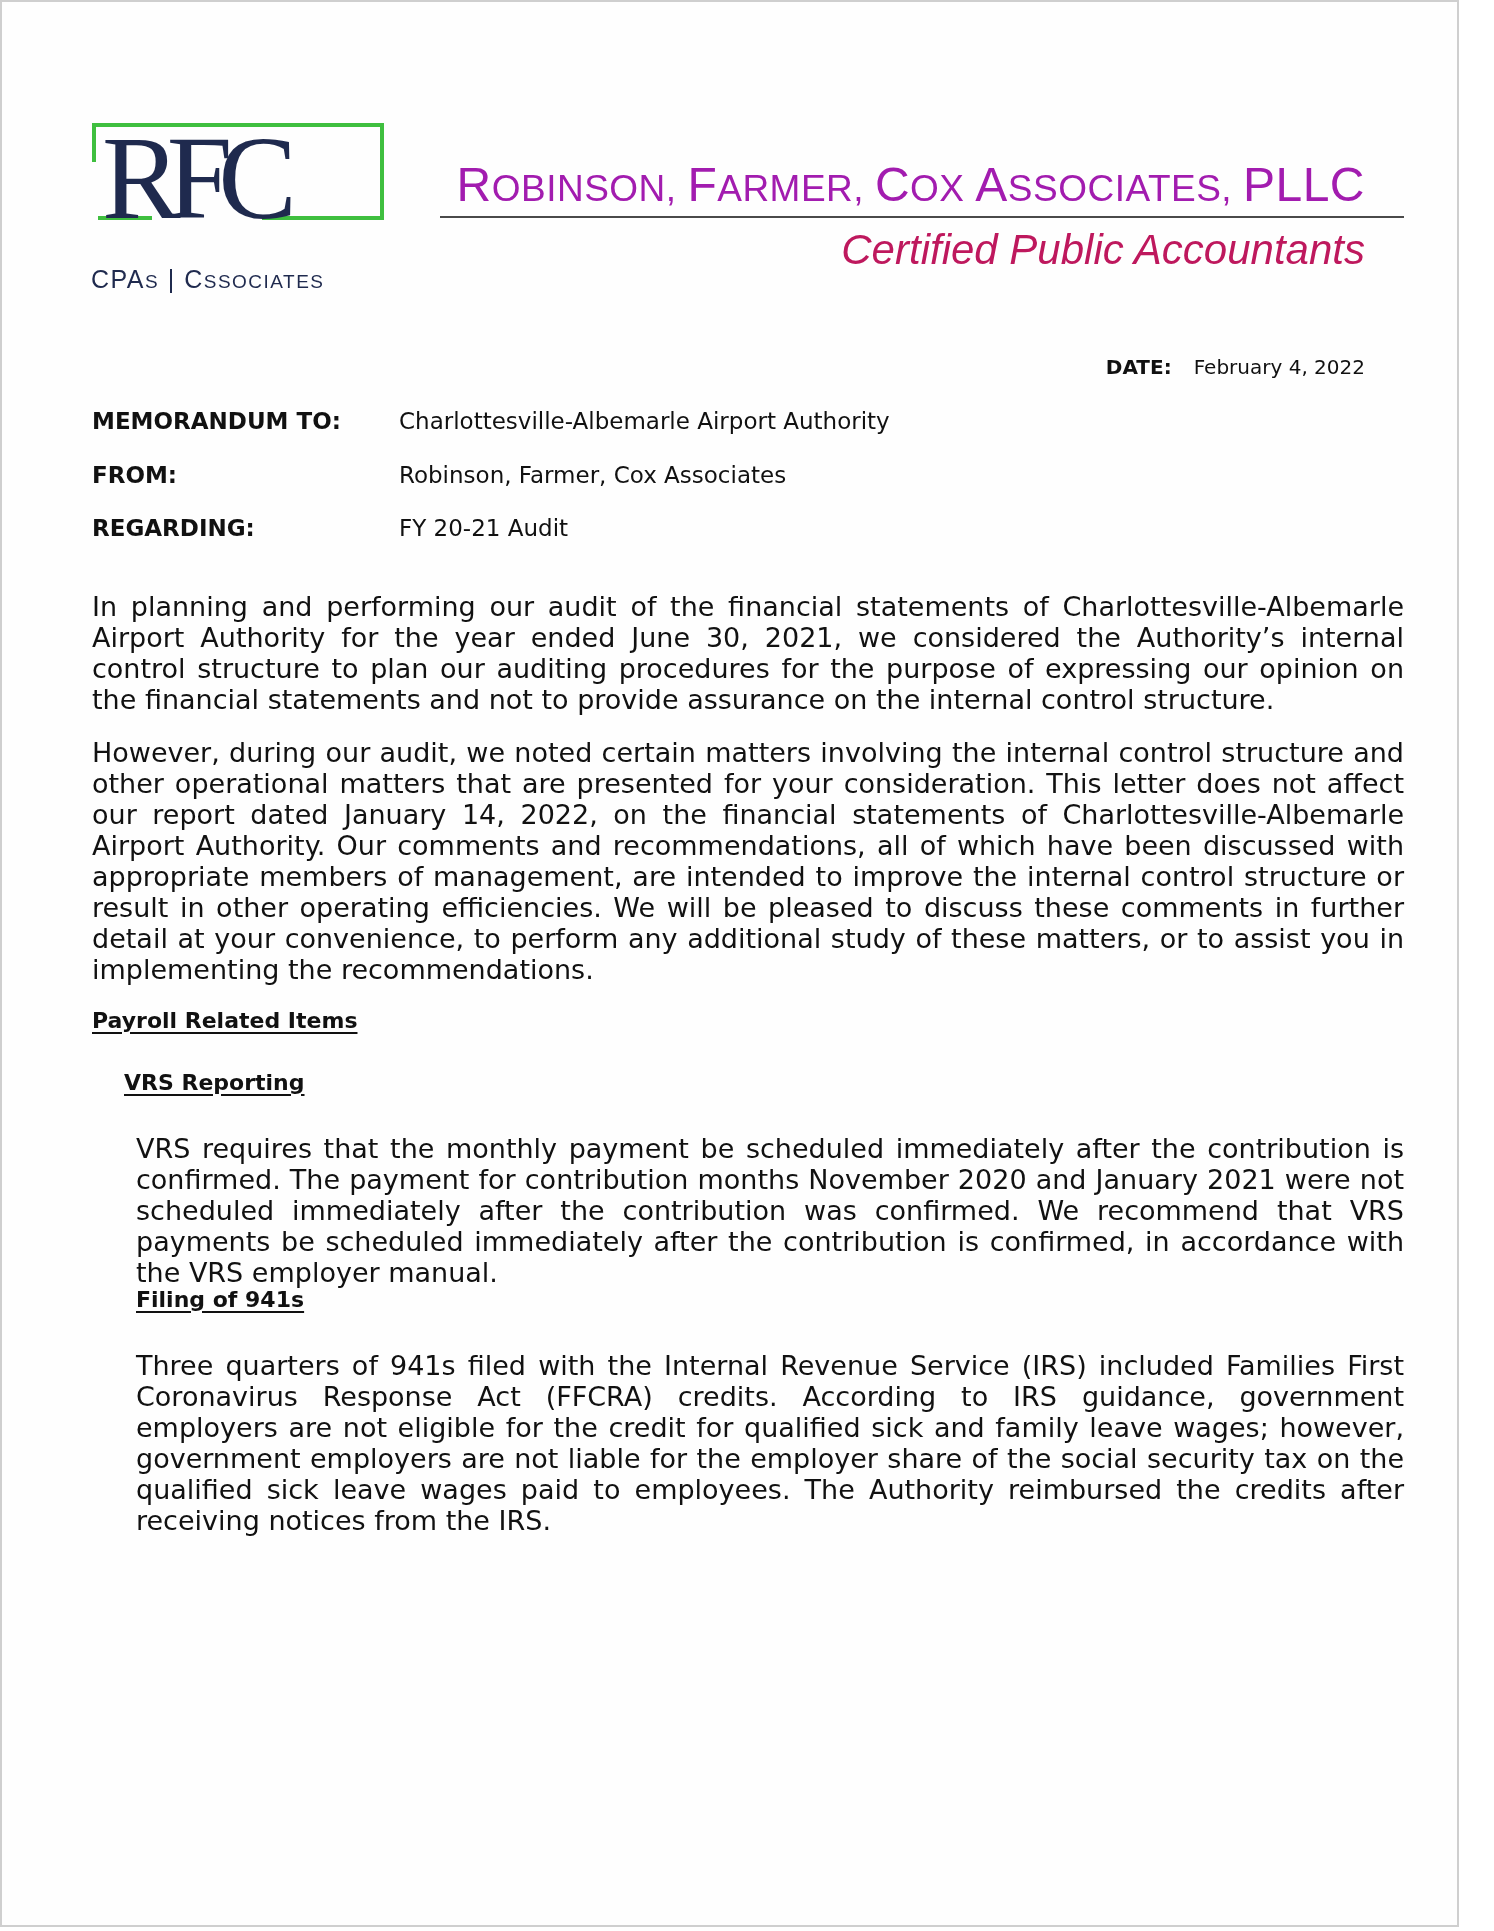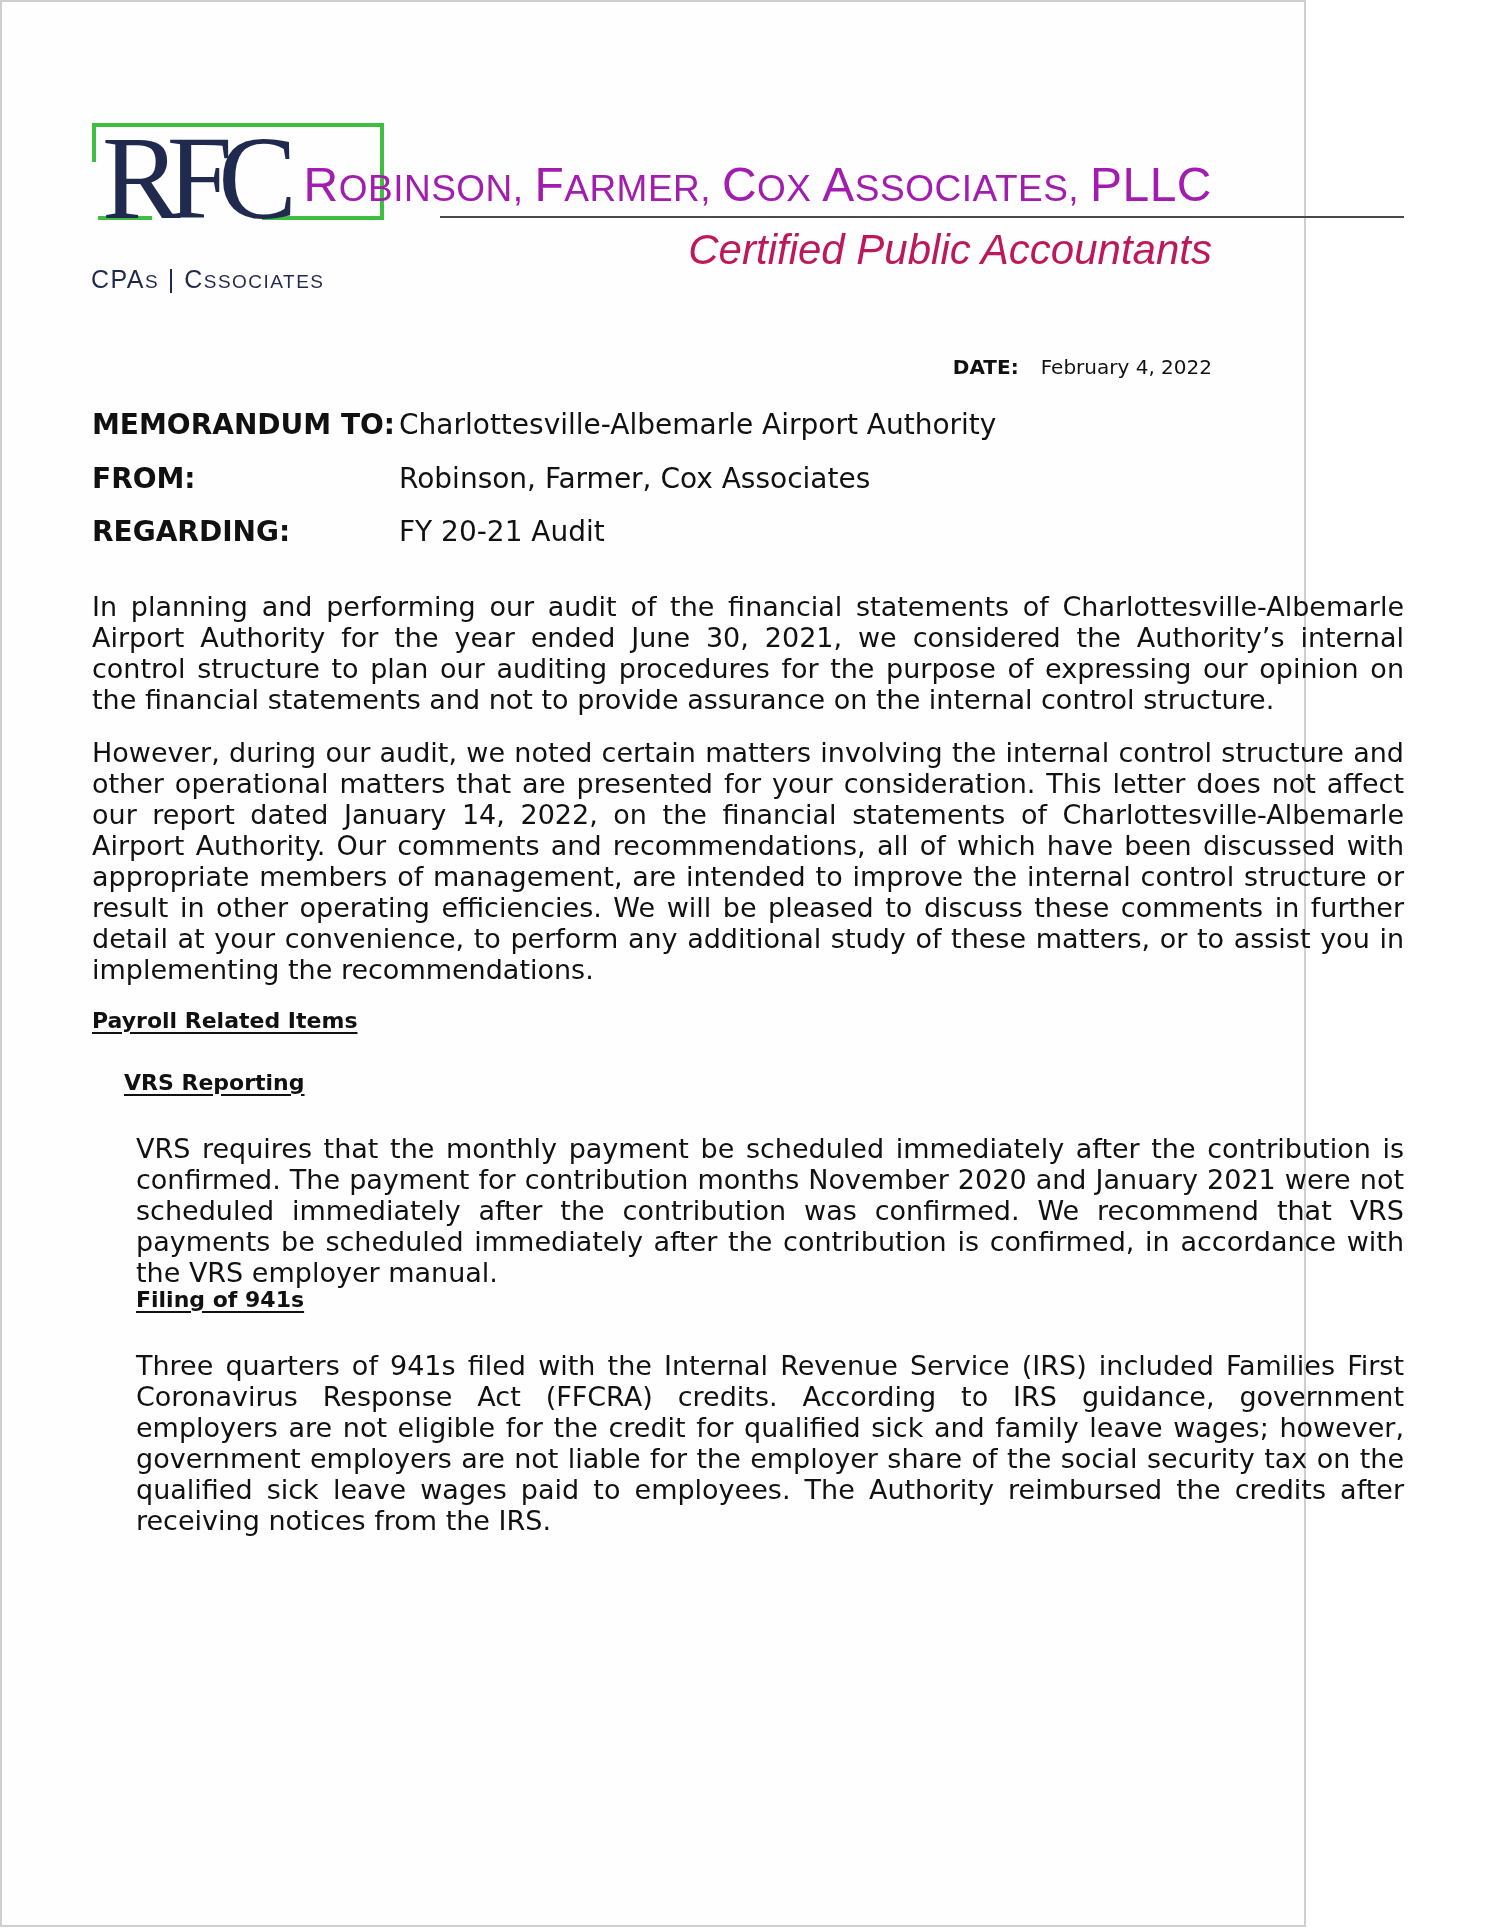--- a/index.html
+++ b/index.html
@@ -1,18 +1,18 @@
 <!DOCTYPE html>
 <html><head>
 <meta charset="utf-8">
 <style>
   html, body { margin: 0; padding: 0; background: #ffffff; }
   body { width: 1494px; height: 1931px; position: relative; overflow: hidden; }
   .page {
-    position: absolute; left: 0; top: 0; width: 1306px; height: 1927px;
+    position: absolute; left: 0; top: 0; width: 1459px; height: 1927px;
     border: 2px solid #cfcfcf; background: #fefefe; box-sizing: border-box;
   }
   
   .logo-box {
     position: absolute; left: 90px; top: 121px; width: 292px; height: 97px;
     border: 4px solid #3fbf3f; border-left-width: 4px; box-sizing: border-box;
   }
   .logo-gap-left { position: absolute; left: 86px; top: 160px; width: 10px; height: 60px; background: #fefefe; }
   .logo-gap-bottom { position: absolute; left: 150px; top: 210px; width: 110px; height: 14px; background: #fefefe; }
   .logo-letters {
@@ -35,21 +35,21 @@
   .firm-rule { position: absolute; left: 438px; top: 214px; width: 964px; height: 2px; background: #4a4a4a; }
   .firm-tagline {
     position: absolute; right: 92px; top: 224px;
     font-family: "Liberation Sans", "DejaVu Sans", sans-serif; font-style: italic; font-size: 42px;
     color: #be185d; white-space: nowrap;
   }
   
   .doc { font-family: "DejaVu Sans", "Liberation Sans", sans-serif; color: #111; }
   .date-row { position: absolute; right: 92px; top: 353px; font-size: 20px; white-space: nowrap; }
   .date-row .lbl { font-weight: bold; margin-right: 22px; }
-  .meta-row { position: absolute; left: 90px; font-size: 28px; white-space: nowrap; }
+  .meta-row { position: absolute; left: 90px; font-size: 23px; white-space: nowrap; }
   .meta-row .lbl { font-weight: bold; display: inline-block; width: 307px; }
   .para {
     position: absolute; left: 90px; width: 1312px; font-size: 27px; line-height: 31px;
     text-align: justify; margin: 0;
   }
   .para.indent { left: 134px; width: 1268px; }
   .heading { position: absolute; font-size: 22px; font-weight: bold; text-decoration: underline; text-underline-offset: 4px; white-space: nowrap; }
 </style>
 </head>
 <body>

